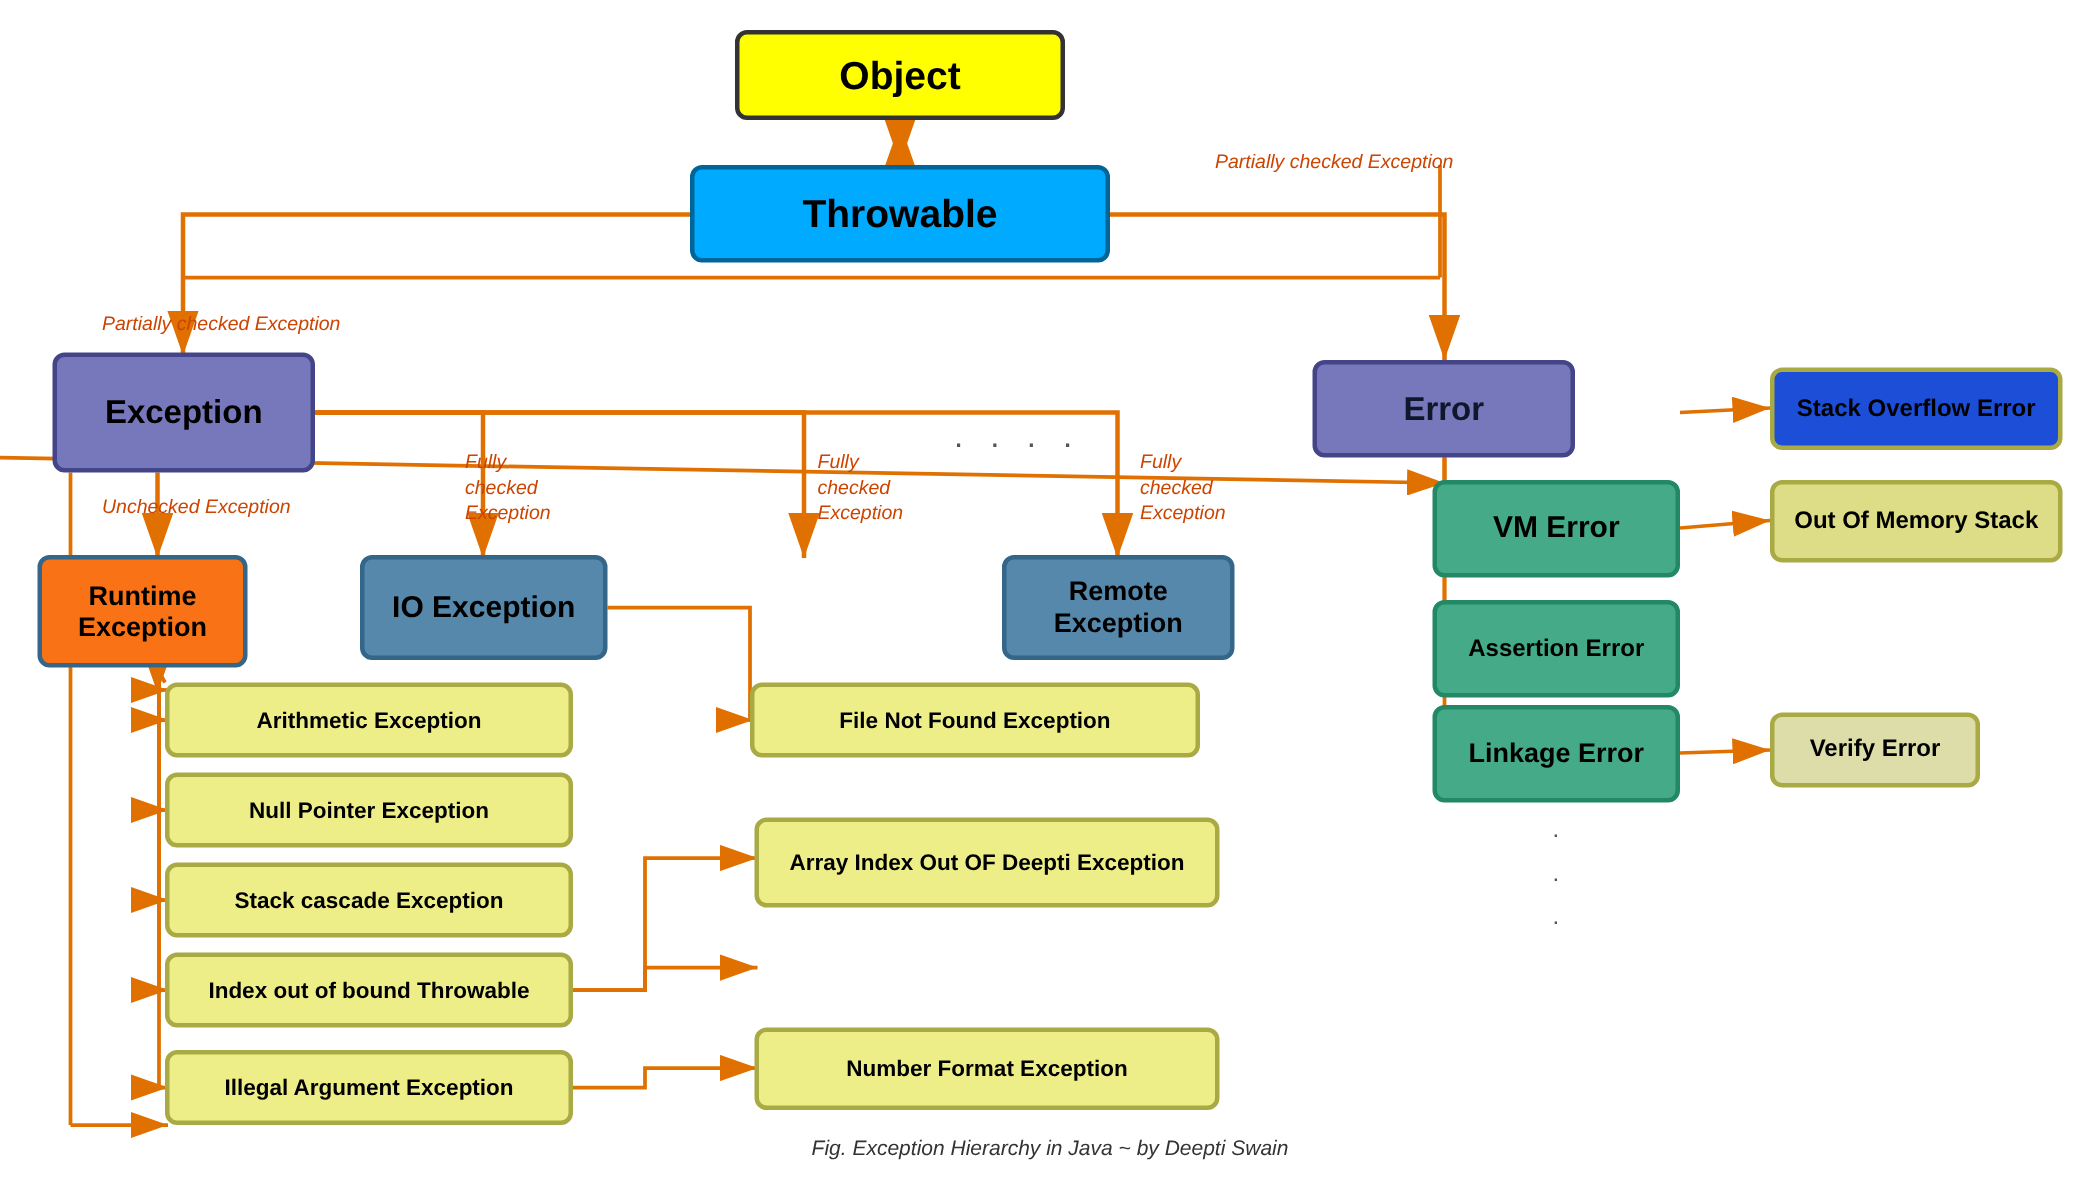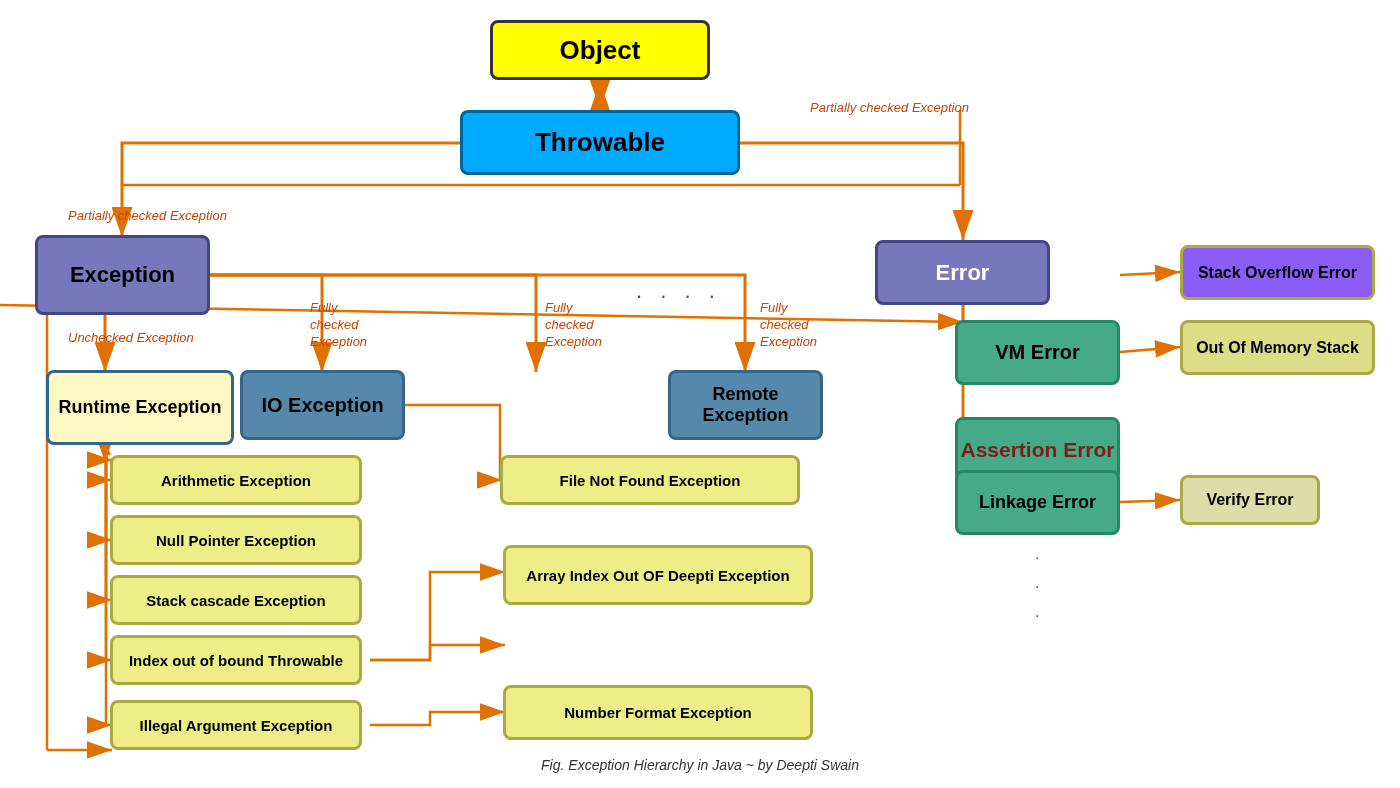--- a/index.html
+++ b/index.html
@@ -53,37 +53,36 @@
       color: #000;
       font-size: 22px;
       width: 175px;
       height: 80px;
       left: 35px;
       top: 235px;
     }
     .node-error {
       background: #7777bb;
       border-color: #444488;
-      color: #ffffff;
+      color: #0f172a;
       font-size: 22px;
       width: 175px;
       height: 65px;
       left: 875px;
       top: 240px;
     }
     .node-runtime {
-      background: #fef9c3;
+      background: #f97316;
       border-color: #336688;
       color: #000;
       font-size: 18px;
-      width: 188px;
+      width: 140px;
       height: 75px;
       left: 25px;
       top: 370px;
-      margin-left: 21px;
     }
     .node-io {
       background: #5588aa;
       border-color: #336688;
       color: #000;
       font-size: 20px;
       width: 165px;
       height: 70px;
       left: 240px;
       top: 370px;
@@ -114,40 +113,39 @@
       color: #000;
       font-size: 20px;
       width: 165px;
       height: 65px;
       left: 955px;
       top: 320px;
     }
     .node-assertion {
       background: #44aa88;
       border-color: #228866;
-      color: #7f1d1d;
-      font-size: 21px;
+      color: #000000;
+      font-size: 16px;
       width: 165px;
       height: 65px;
       left: 955px;
       top: 400px;
-      margin-top: 17px;
     }
     .node-linkage {
       background: #44aa88;
       border-color: #228866;
       color: #000;
       font-size: 18px;
       width: 165px;
       height: 65px;
       left: 955px;
       top: 470px;
     }
     .node-stackoverflow {
-      background: #8b5cf6;
+      background: #1d4ed8;
       border-color: #aaaa44;
       color: #000;
       font-size: 16px;
       width: 195px;
       height: 55px;
       left: 1180px;
       top: 245px;
     }
     .node-outofmemory {
       background: #dddd88;
@@ -168,21 +166,21 @@
       height: 50px;
       left: 1180px;
       top: 475px;
     }
     
     .node-small {
       background: #eeee88;
       border-color: #aaaa44;
       color: #000;
       font-size: 15px;
-      width: 252px;
+      width: 272px;
       height: 50px;
       border-radius: 8px;
     }
     .node-arithmetic { left: 110px; top: 455px; }
     .node-nullpointer { left: 110px; top: 515px; }
     .node-classcascade { left: 110px; top: 575px; }
     .node-indexbound { left: 110px; top: 635px; }
     .node-illegalarg { left: 110px; top: 700px; }
     .node-filenotfound { left: 500px; top: 455px; width: 300px; }
     .node-arraybound { left: 503px; top: 545px; width: 310px; height: 60px; }

